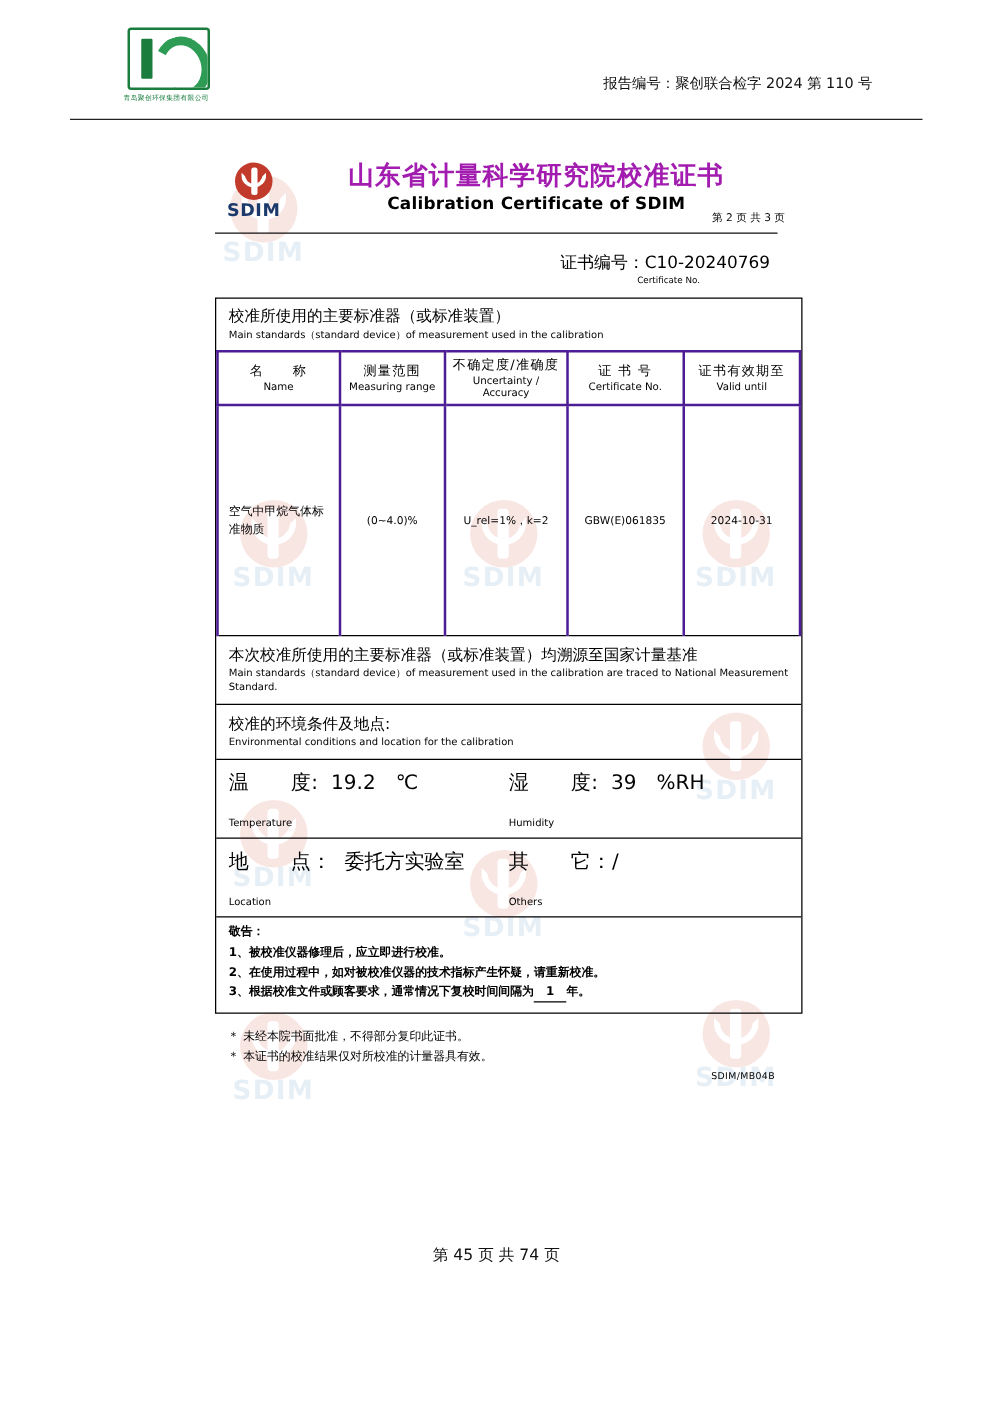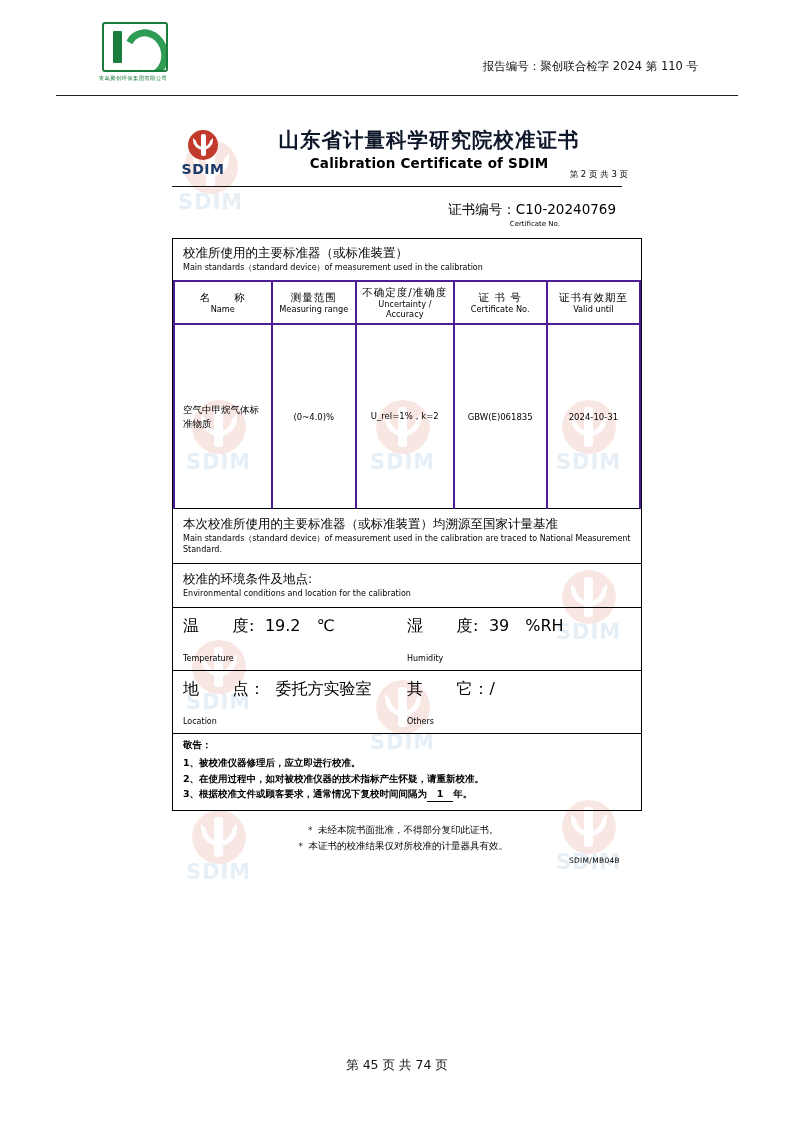--- a/index.html
+++ b/index.html
@@ -140,21 +140,21 @@
   .title-block {
     flex: 1;
     text-align: center;
     padding-left: 2px;
   }
   .title-cn {
     font-family: "DejaVu Sans", sans-serif;
     font-size: 20.5px;
     font-weight: bold;
     letter-spacing: 1px;
-    color: #0f172a;
+    color: #a21caf;
     line-height: 1.2;
   }
   .title-en {
     font-family: "DejaVu Sans", sans-serif;
     font-size: 13.5px;
     font-weight: bold;
     letter-spacing: 0.2px;
     margin-top: 2px;
   }
   .page-mark {
@@ -305,21 +305,20 @@
     display: inline-block;
     min-width: 26px;
     border-bottom: 1px solid #000;
     text-align: center;
   }
 
   .footnotes {
     margin-top: 11px;
     padding-left: 10px;
     position: relative;
-    text-align: center;
   }
   .footnote {
     font-family: "DejaVu Sans", sans-serif;
     font-size: 9.5px;
     line-height: 1.65;
   }
   .form-code {
     position: absolute;
     right: 2px;
     top: 34px;
@@ -367,21 +366,21 @@
     color: #cfe0ee;
     letter-spacing: 1px;
     text-align: center;
     margin-top: -4px;
   }
 
   
   .page-footer {
     position: absolute;
     left: 0;
-    top: 1057px;
+    top: 996px;
     width: 794px;
     text-align: center;
     font-family: "DejaVu Sans", sans-serif;
     font-size: 12.5px;
     color: #111;
   }
 </style>
 </head>
 <body>
 

